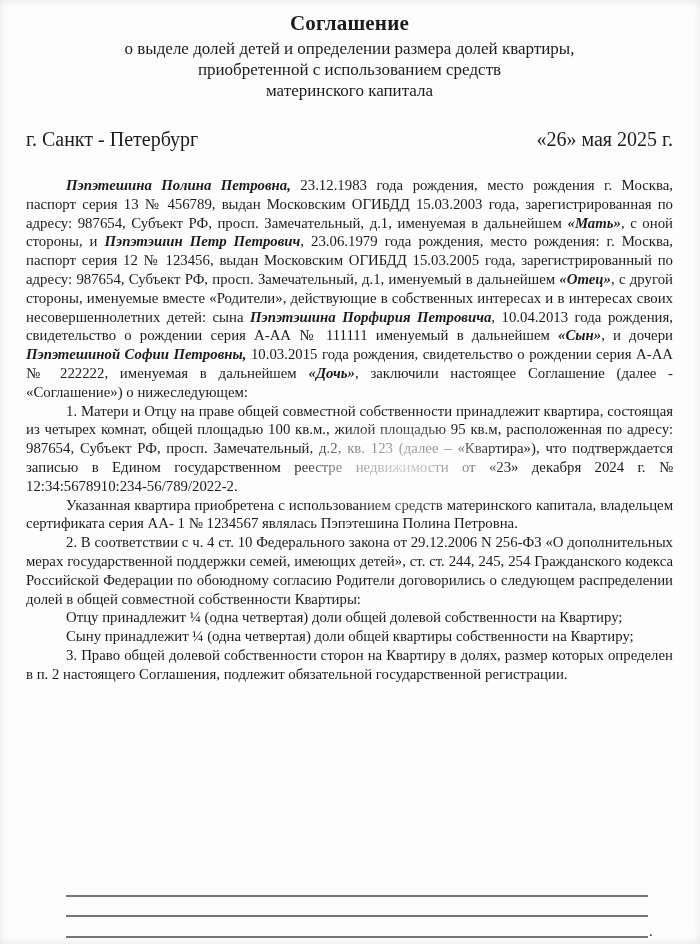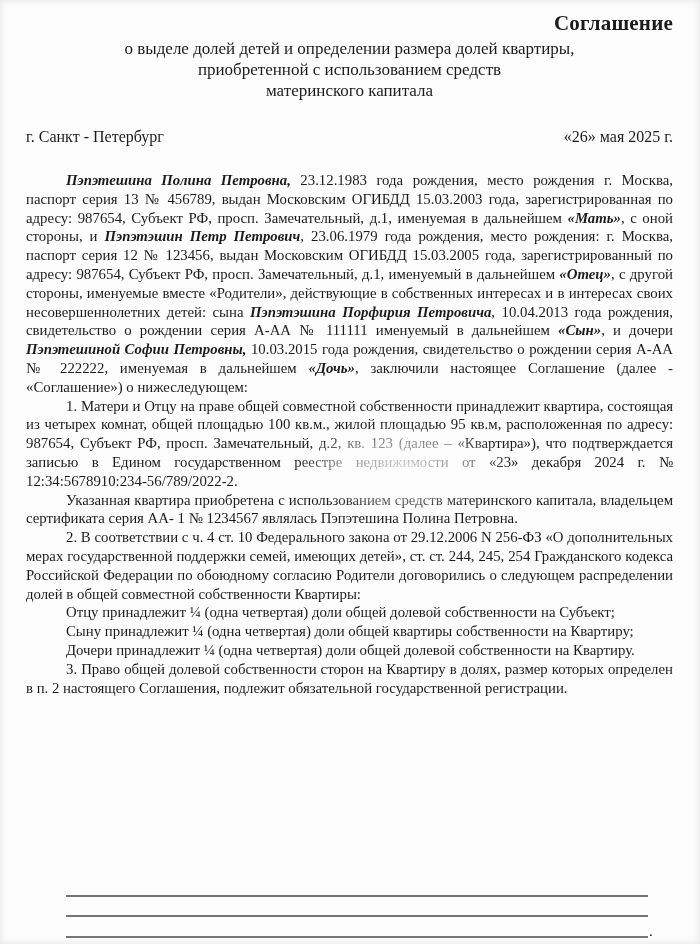--- a/index.html
+++ b/index.html
@@ -11,40 +11,40 @@
     height: 944px;
     background: #fdfdfd;
     font-family: "Liberation Serif", "DejaVu Serif", serif;
     color: #1b1b1b;
     padding: 6px 27px 0 26px;
     overflow: hidden;
     box-shadow: inset 0 0 9px rgba(110,110,110,0.18);
   }
 
   .doc-title {
-    text-align: right;
+    text-align: center;
     font-weight: bold;
     font-size: 21px;
     line-height: 26px;
     margin-top: 4px;
     letter-spacing: 0.2px;
   }
 
   .subtitle-block { margin-top: 2px; }
   .subtitle-line {
     text-align: center;
     font-size: 17px;
     line-height: 21px;
   }
 
   .meta-row {
     display: flex;
     justify-content: space-between;
     align-items: baseline;
-    font-size: 16px;
+    font-size: 20px;
     margin-top: 27px;
   }
 
   .doc-body {
     margin-top: 25px;
     font-size: 14.8px;
     line-height: 18.8px;
   }
   .para {
     margin: 0;
@@ -102,23 +102,22 @@
   <div class="meta-row">
     <span>г. Санкт - Петербург</span>
     <span>«26» мая 2025 г.</span>
   </div>
 
   <div class="doc-body">
       <p class="para"><span class="b">Пэпэтешина Полина Петровна,</span><span> 23.12.1983 года рождения, место рождения г. Москва, паспорт серия 13 № 456789, выдан Московским ОГИБДД 15.03.2003 года, зарегистрированная по адресу: 987654, Субъект РФ, просп. Замечательный, д.1, именуемая в дальнейшем </span><span class="b">«Мать»</span><span>, с оной стороны, и </span><span class="b">Пэпэтэшин Петр Петрович</span><span>, 23.06.1979 года рождения, место рождения: г. Москва, паспорт серия 12 № 123456, выдан Московским ОГИБДД 15.03.2005 года, зарегистрированный по адресу: 987654, Субъект РФ, просп. Замечательный, д.1, именуемый в дальнейшем </span><span class="b">«Отец»</span><span>, с другой стороны, именуемые вместе «Родители», действующие в собственных интересах и в интересах своих несовершеннолетних детей: сына </span><span class="b">Пэпэтэшина Порфирия Петровича</span><span>, 10.04.2013 года рождения, свидетельство о рождении серия А-АА № 111111 именуемый в дальнейшем </span><span class="b">«Сын»</span><span>, и дочери </span><span class="b">Пэпэтешиной Софии Петровны,</span><span> 10.03.2015 года рождения, свидетельство о рождении серия А-АА № 222222, именуемая в дальнейшем </span><span class="b">«Дочь»</span><span>, заключили настоящее Соглашение (далее - «Соглашение») о нижеследующем:</span></p>
       <p class="para"><span>1. Матери и Отцу на праве общей совместной собственности принадлежит квартира, состоящая из четырех комнат, общей площадью 100 кв.м., жилой площадью 95 кв.м, расположенная по адресу: 987654, Субъект РФ, просп. Замечательный, д.2, кв. 123 (далее – «Квартира»), что подтверждается записью в Едином государственном реестре недвижимости от «23» декабря 2024 г. № 12:34:5678910:234-56/789/2022-2.</span></p>
       <p class="para"><span>Указанная квартира приобретена с использованием средств материнского капитала, владельцем сертификата серия АА- 1 № 1234567 являлась Пэпэтешина Полина Петровна.</span></p>
       <p class="para"><span>2. В соответствии с ч. 4 ст. 10 Федерального закона от 29.12.2006 N 256-ФЗ «О дополнительных мерах государственной поддержки семей, имеющих детей», ст. ст. 244, 245, 254 Гражданского кодекса Российской Федерации по обоюдному согласию Родители договорились о следующем распределении долей в общей совместной собственности Квартиры:</span></p>
-      <p class="para"><span>Отцу принадлежит ¼ (одна четвертая) доли общей долевой собственности на Субъект;</span></p>
+      <p class="para"><span>Отцу принадлежит ¼ (одна четвертая) доли общей долевой собственности на Квартиру;</span></p>
       <p class="para"><span>Сыну принадлежит ¼ (одна четвертая) доли общей квартиры собственности на Квартиру;</span></p>
-      <p class="para"><span>Дочери принадлежит ¼ (одна четвертая) доли общей долевой собственности на Квартиру.</span></p>
       <p class="para"><span>3. Право общей долевой собственности сторон на Квартиру в долях, размер которых определен в п. 2 настоящего Соглашения, подлежит обязательной государственной регистрации.</span></p>
     </div>
 
   <div class="scan-artifact"></div>
 
   <div class="sig-block">
       <div class="sig-row">
         <div class="sig-line"></div>
       </div>
       <div class="sig-row">

